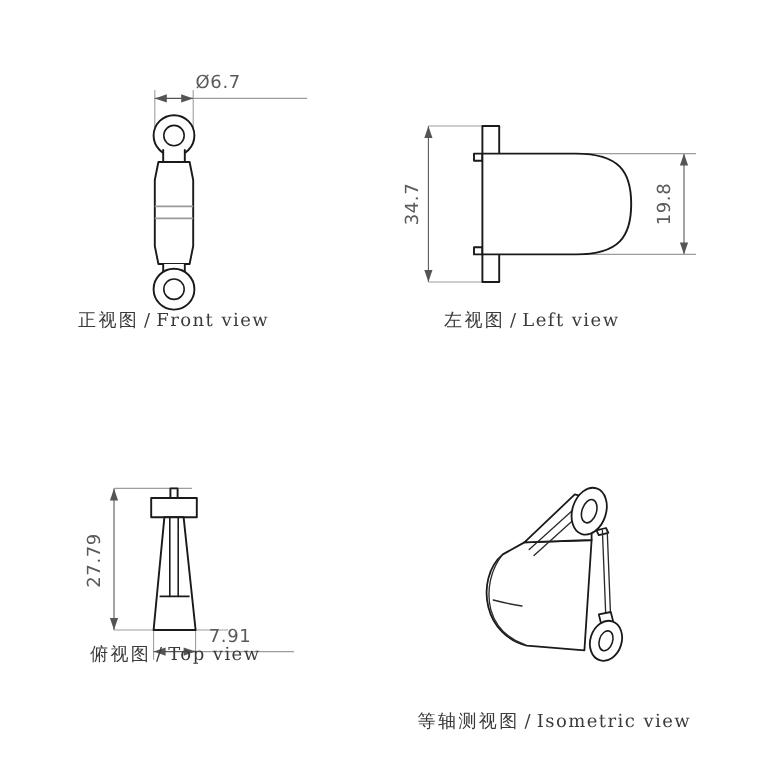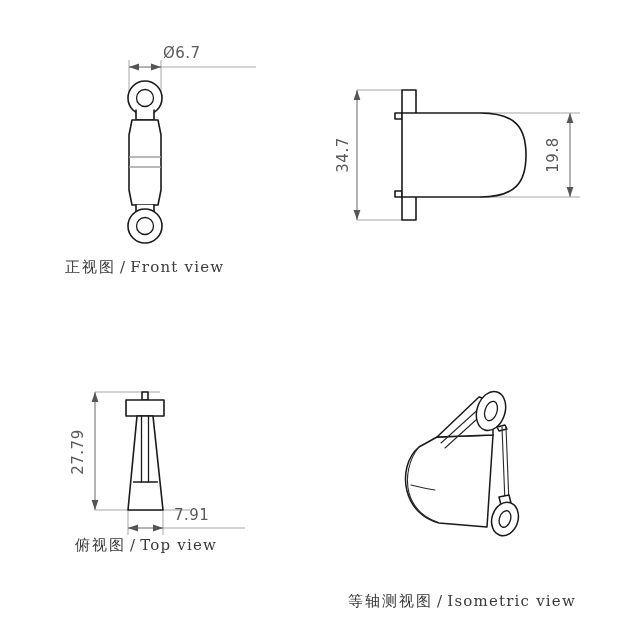--- a/index.html
+++ b/index.html
@@ -15,20 +15,21 @@
     font-family: "DejaVu Sans", sans-serif;
   }
   .sheet {
     position: absolute;
     inset: 0;
     width: 640px;
     height: 640px;
   }
   .view-cell {
     position: absolute;
+    margin-top: 15px;
   }
   .caption {
     position: absolute;
     font-family: "DejaVu Serif", serif;
     font-size: 15px;
     color: #3a3a3a;
     letter-spacing: 1.2px;
     white-space: nowrap;
   }
   .caption .cn {
@@ -157,20 +158,23 @@
 
       <path class="outline" d="M 72,121 L 86,121 L 86,150 L 72,150 Z"></path>
 
       <path class="outline" d="M 65,43 L 72,43 L 72,49 L 65,49 Z"></path>
       <path class="outline" d="M 65,121 L 72,121 L 72,127 L 65,127 Z"></path>
 
       <path class="outline" d="M 72,43 L 150,43 C 186,43 196,58 196,85 C 196,112 186,127 150,127 L 72,127 Z"></path>
     </svg>
   </div>
 
+  <div class="caption" style="left:370px; top:258px;">
+    <span class="cn">左视图</span><span class="sep">/</span><span>Left view</span>
+  </div>
 
   <div class="view-cell" style="left:55px; top:370px;">
     <svg width="220" height="170" viewBox="0 0 220 170">
 
       <g>
         <line class="dim-line" x1="40" y1="22" x2="40" y2="140"></line>
         <polygon class="arrow" points="40,22 36.6,32 43.4,32"></polygon>
         <polygon class="arrow" points="40,140 36.6,130 43.4,130"></polygon>
         <line class="ext-line" x1="40" y1="22" x2="105" y2="22"></line>
         <line class="ext-line" x1="40" y1="140" x2="135" y2="140"></line>

